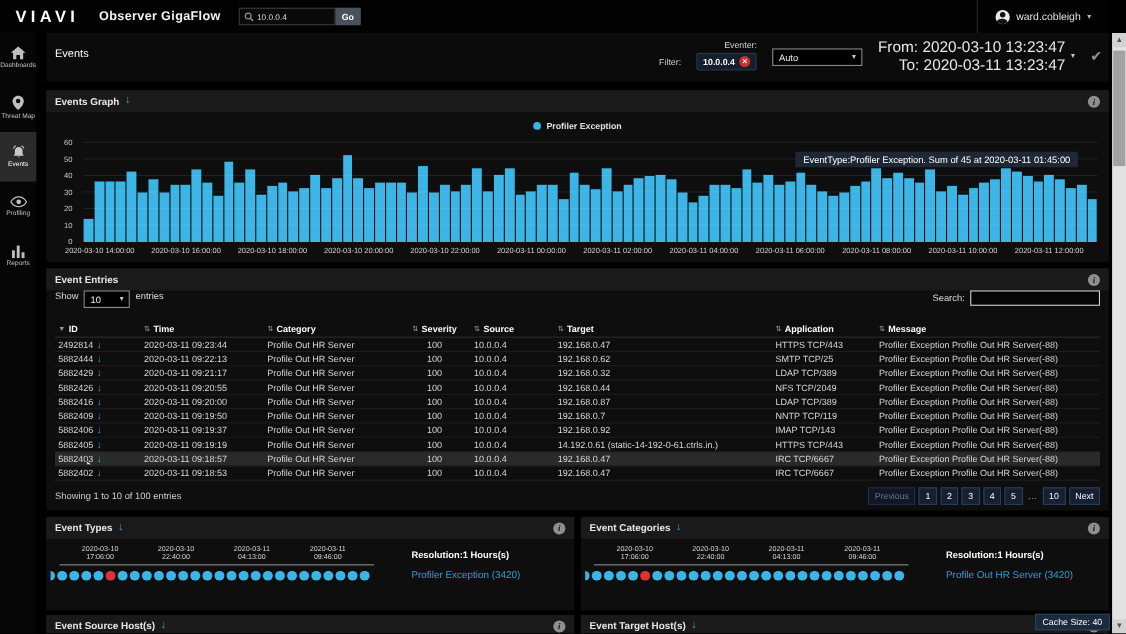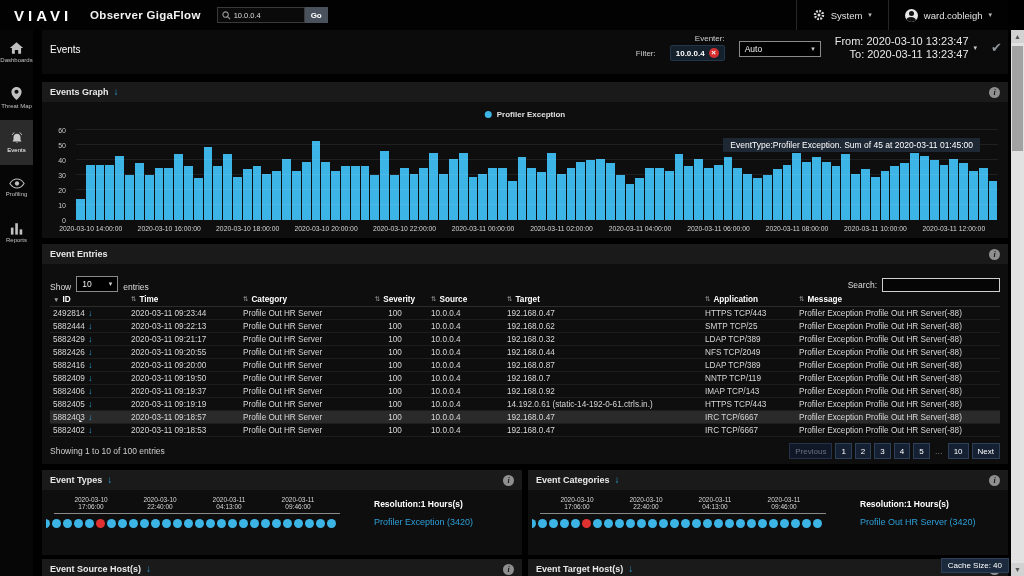--- a/index.html
+++ b/index.html
@@ -46,21 +46,21 @@
   .f-col { display:flex; flex-direction:column; align-items:flex-end; gap:2px; }
   .f-label { color:#cfcfcf; font-size:8px; }
   .chip { display:flex; align-items:center; gap:4px; background:#14202c; border:1px solid #24364a;
     border-radius:2px; padding:2px 5px; color:#fff; font-size:8px; font-weight:bold; }
   .chip-x { width:10px; height:10px; border-radius:50%; background:#d32f2f; color:#fff; font-size:8px;
     line-height:10px; text-align:center; cursor:pointer; font-weight:bold; }
   .selectbox { display:flex; align-items:center; justify-content:space-between; background:#000;
     border:1px solid #8a8a8a; color:#eee; font-size:8.5px; padding:2px 5px; cursor:pointer; }
   .selectbox .caret { font-size:7px; color:#ccc; margin-left:8px; }
   .dates { display:flex; align-items:center; gap:5px; }
-  .dates-lines { display:flex; flex-direction:column; align-items:flex-end; gap:1px; color:#e8e8e8; font-size:11px; }
+  .dates-lines { display:flex; flex-direction:column; align-items:flex-end; gap:1px; color:#e8e8e8; font-size:14px; }
   .check { color:#8f9499; font-size:13px; cursor:pointer; }
 
   
   .panel { background:#0e0e0e; }
   .panel-head { height:20px; background:#1a1a1a; display:flex; align-items:center; padding:0 8px; gap:5px; }
   .panel-title { color:#e8e8e8; font-size:9px; font-weight:bold; }
   .dl-arrow { color:#2d9fd8; font-size:10px; font-weight:bold; cursor:pointer; line-height:10px; }
   .info-icon { margin-left:auto; width:11px; height:11px; border-radius:50%; background:#8f8f8f; color:#141414;
     font-size:8px; font-weight:bold; font-style:italic; text-align:center; line-height:11px; cursor:pointer;
     font-family:"Liberation Serif","DejaVu Serif",serif; }
@@ -77,21 +77,21 @@
   .bar { flex:1 1 0; min-width:0; }
   .y-axis { position:absolute; left:0; width:30px; top:28px; bottom:18px; }
   .y-axis span { position:absolute; right:6px; transform:translateY(4px); color:#c9c9c9; font-size:7px; }
   .x-axis { position:absolute; left:34px; right:10px; bottom:4px; height:9px; }
   .x-axis span { position:absolute; transform:translateX(-50%); color:#d6d6d6; font-size:6.8px; white-space:nowrap; }
   .tooltip { position:absolute; top:8px; right:18px; background:rgba(32,42,56,0.95); color:#fff;
     font-size:8.5px; padding:2px 7px; white-space:nowrap; }
 
   
   .entries-panel { height:220px; margin-bottom:6px; position:relative; }
-  .controls { height:28px; display:flex; align-items:flex-end; padding:0 8px; gap:5px; color:#ddd; font-size:8.5px; }
+  .controls { height:28px; display:flex; align-items:flex-start; padding:0 8px; gap:5px; color:#ddd; font-size:8.5px; }
   .search-group { margin-left:auto; display:flex; align-items:center; gap:5px; }
   .search-input { width:118px; height:14px; background:#050505; border:1px solid #cfcfcf; color:#eee;
     font-size:8px; padding:0 3px; font-family:inherit; outline:none; }
   .tgrid { padding:0 8px; }
   .trow { display:grid; grid-template-columns:78px 112px 122px 66px 76px 198px 94px 1fr;
     align-items:center; height:13px; border-bottom:1px solid #1d1d1d; }
   .trow.head { height:15px; border-bottom:1px solid #2c2c2c; }
   .tcell { font-size:8.2px; color:#d8d8d8; padding-left:3px; white-space:nowrap; overflow:hidden; }
   .trow.head .tcell { color:#fff; font-weight:bold; display:flex; align-items:center; gap:3px; cursor:pointer; }
   .sort-ic { color:#9a9a9a; font-size:6.5px; font-weight:normal; }
@@ -154,30 +154,20 @@
               <circle cx="4" cy="4" r="3" fill="none" stroke="#9a9a9a" stroke-width="1.2"></circle>
               <line x1="6.2" y1="6.2" x2="9" y2="9" stroke="#9a9a9a" stroke-width="1.2"></line>
             </svg>
         </span>
         <input value="10.0.0.4" style="">
       </div>
       <button class="go-btn">Go</button>
     </div>
     <div class="top-menus">
       <div class="menu">
-        <span style="display:flex;">
-          <svg width="12" height="12" viewBox="0 0 12 12">
-              <circle cx="6" cy="6" r="4" fill="none" stroke="#ddd" stroke-width="2.4" stroke-dasharray="1.7 1.4"></circle>
-              <circle cx="6" cy="6" r="1.5" fill="#ddd"></circle>
-            </svg>
-        </span>
-        <span>System</span>
-        <span class="caret">▾</span>
-      </div>
-      <div class="menu">
         <span class="avatar"></span>
         <span>ward.cobleigh</span>
         <span class="caret">▾</span>
       </div>
     </div>
   </header>
 
   <nav class="sidebar">
     <div class="side-item">
       <span>

